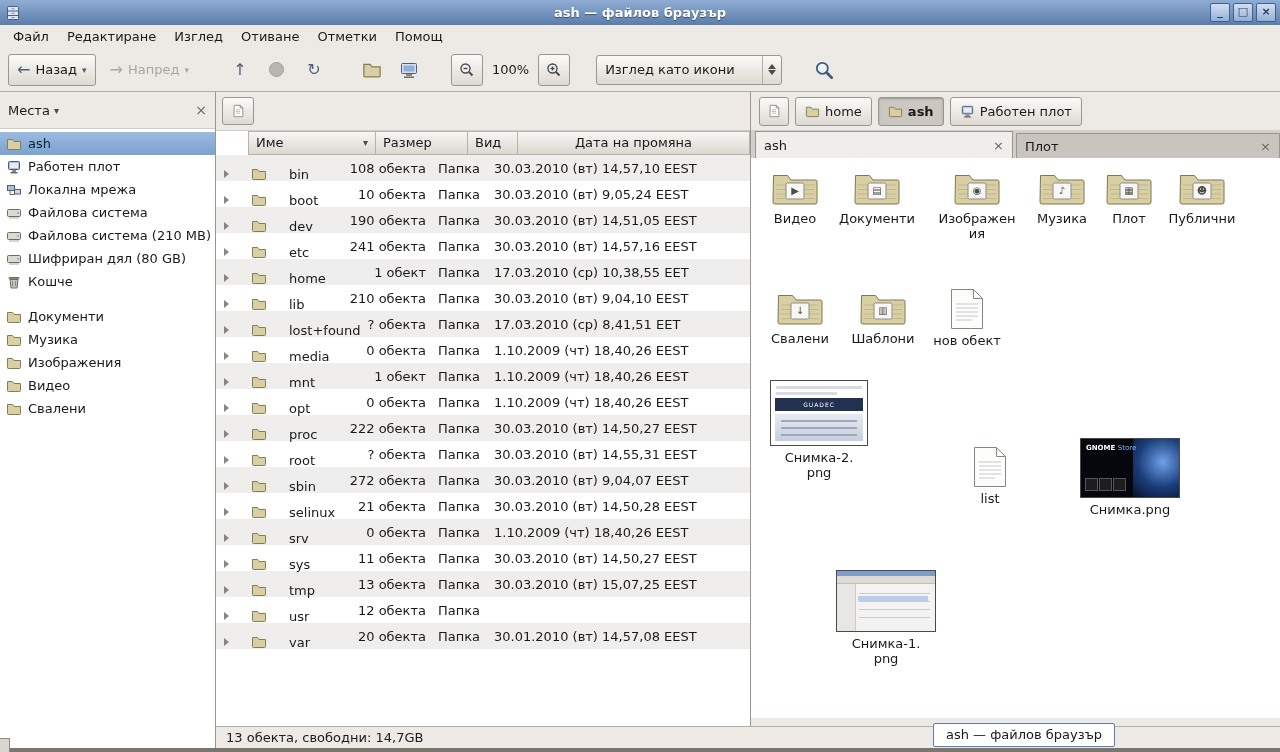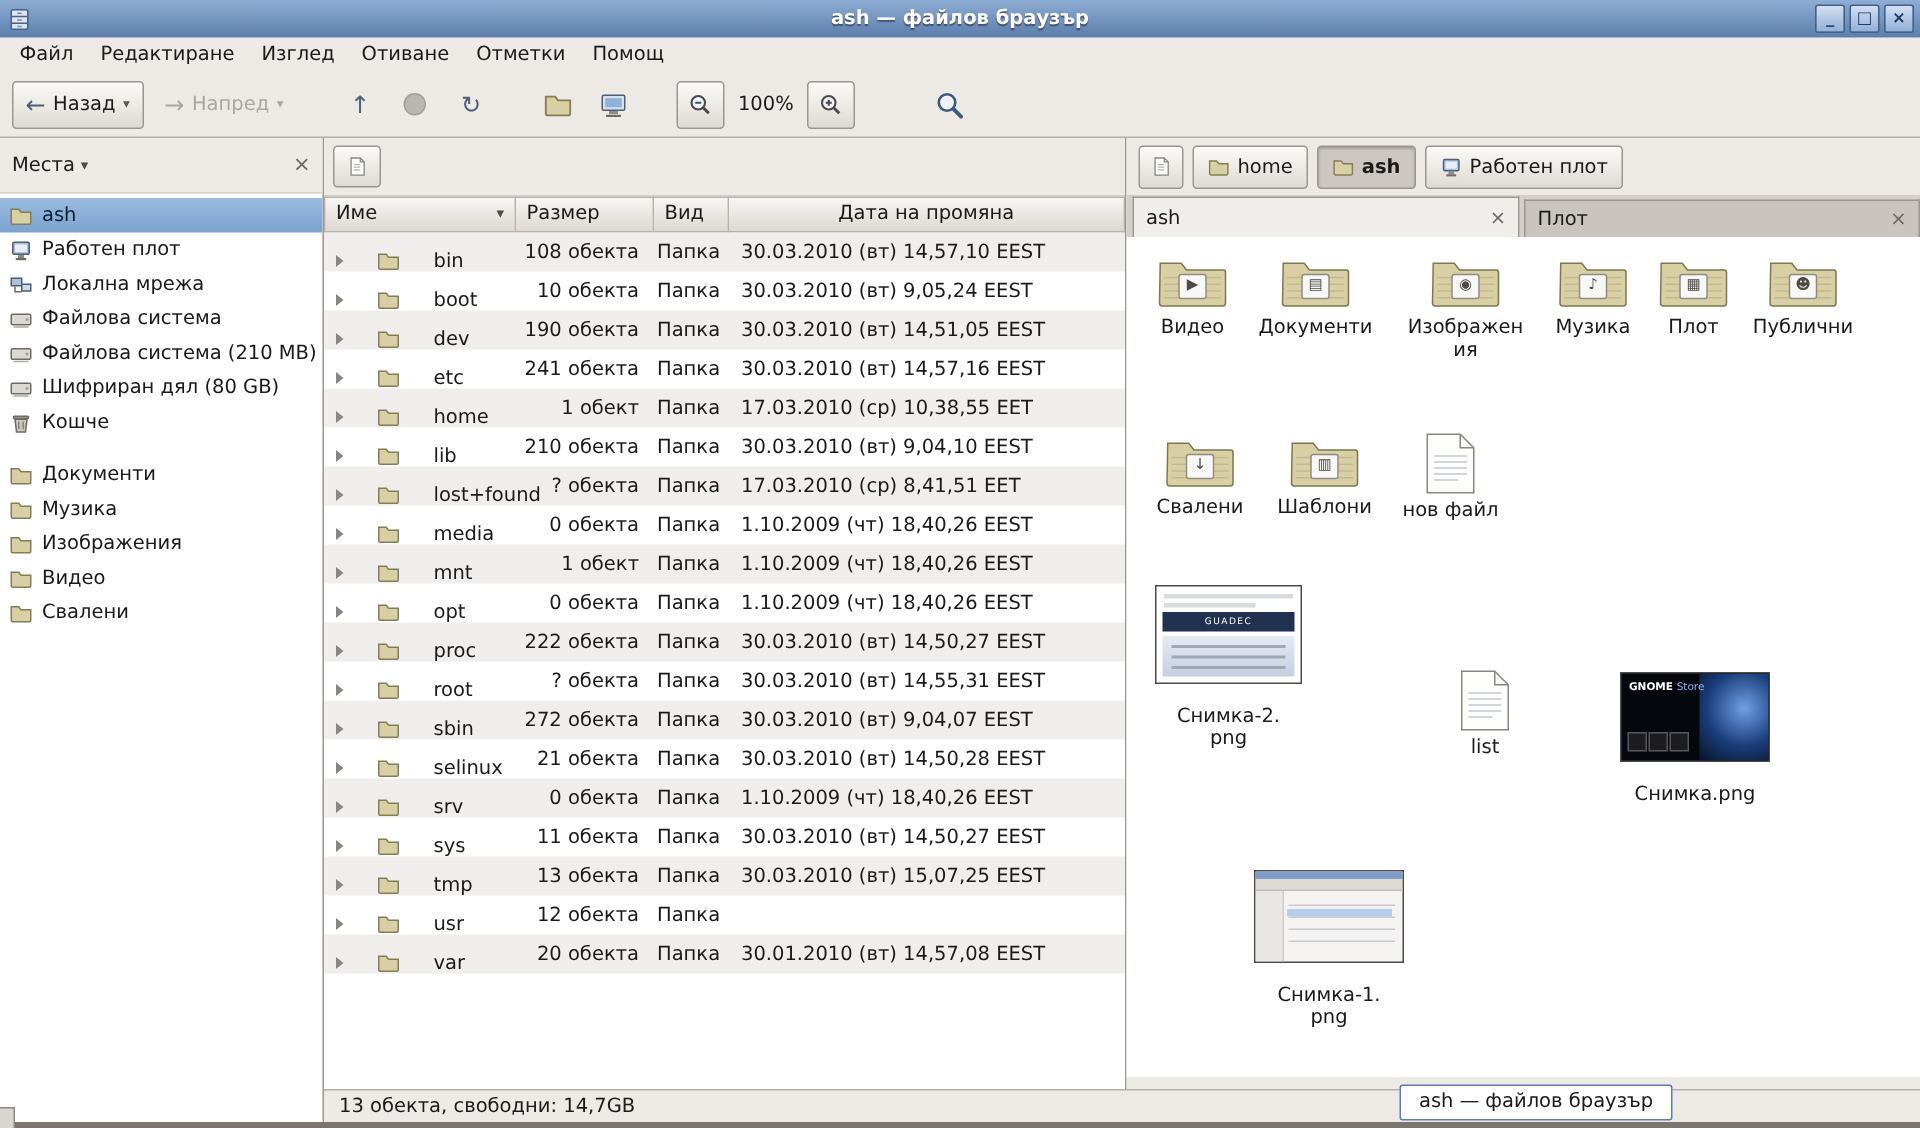--- a/index.html
+++ b/index.html
@@ -60,21 +60,21 @@
   
   .left-pane{position:absolute;left:216px;top:92px;width:534px;bottom:26px;background:#fff;
     border-right:1px solid #9a968f;display:flex;flex-direction:column;overflow:hidden;}
   .pane-top{height:38px;background:#edeae5;border-bottom:1px solid #d2cfc9;
     display:flex;align-items:center;padding-left:6px;flex:none;}
   .pane-top .mini-btn{width:30px;height:26px;border:1px solid #9a968f;border-radius:3px;
     background:linear-gradient(#fbfaf8,#dedad3);display:flex;align-items:center;justify-content:center;}
   .tree-header{display:flex;flex:none;height:24px;}
   .th{background:linear-gradient(#f7f6f4,#dcd8d1);border:1px solid #b7b3ac;border-left:none;
     line-height:22px;padding:0 7px;display:flex;align-items:center;box-sizing:border-box;}
-  .th:first-child{border-left:1px solid #b7b3ac;}
+  .th:first-child{border-left:1px solid #b7b3ac;margin-left:32px;}
   .th .sort{margin-left:auto;font-size:10px;color:#4e4a44;}
   .c-name{width:128px;}.c-size{width:92px;}.c-type{width:50px;}.c-date{flex:1;justify-content:center;}
   .tree-body{flex:1;overflow:hidden;}
   .tr{display:flex;height:26px;align-items:center;}
   .tr:nth-child(odd){background:#efeeec;}
   .td{box-sizing:border-box;}
   .td.c-name{display:flex;align-items:center;gap:22px;padding-left:8px;margin-top:12px;}
   .td.c-size{text-align:right;padding-right:10px;}
   .td.c-type{padding-left:2px;}
   .td.c-date{padding-left:8px;}
@@ -100,21 +100,21 @@
   .tab.t-ash{width:258px;}
   .tab.t-plot{flex:1;margin-right:0;}
   .icon-canvas{position:absolute;left:0;right:0;top:66px;bottom:8px;background:#fff;overflow:hidden;}
   .icon-item{position:absolute;text-align:center;}
   .icon-item .icon-label{margin-top:3px;white-space:pre-line;line-height:15px;}
   .big-icon{width:48px;height:40px;margin:0 auto;position:relative;}
   .emblem{position:absolute;left:50%;top:58%;transform:translate(-50%,-50%);
     width:17px;height:15px;background:#f7f7f5;border:1px solid #8f8b84;border-radius:2px;
     font-size:10px;line-height:14px;text-align:center;color:#4e4a44;}
   .bigpage{width:34px;height:42px;margin:0 auto;}
-  .thumb{margin:14px auto;position:relative;background:#fff;border:1px solid #4a4a4a;overflow:hidden;}
+  .thumb{margin:4px auto;position:relative;background:#fff;border:1px solid #4a4a4a;overflow:hidden;}
   .thumb.web{width:96px;height:64px;}
   .tw-line{position:absolute;left:5px;right:5px;height:3px;background:#d8dbe0;}
   .tw-band{position:absolute;left:4px;right:4px;top:17px;height:13px;background:#233150;
     color:#fff;font-size:6px;line-height:13px;text-align:center;letter-spacing:1px;}
   .tw-body{position:absolute;left:4px;right:4px;top:33px;bottom:4px;
     background:linear-gradient(#e7eaf1,#c6cfdf);}
   .tw-body i{position:absolute;left:6px;right:6px;height:2px;background:#9fa8ba;}
   .thumb.dark{width:98px;height:58px;background:#05070c;}
   .td-swirl{position:absolute;right:0;top:0;width:46px;height:100%;
     background:radial-gradient(circle at 65% 40%, #6fa0e8, #1a3d7a 55%, #081327);}
@@ -274,20 +274,27 @@
   </div>
   <span class="zoom-label">100%</span>
   <div class="tbtn square">
     <span>
         <svg width="18" height="18">
           <use href="#sym-zoom-in"></use>
         </svg>
       </span>
   </div>
   <div class="tb-sep"></div>
+  <div class="combo">
+    <span class="combo-text">Изглед като икони</span>
+    <span class="combo-spin">
+      <span class="tri-up"></span>
+      <span class="tri-down"></span>
+    </span>
+  </div>
   <div class="tb-sep"></div>
   <div class="tbtn flat square">
     <span>
         <svg width="22" height="22">
           <use href="#sym-search"></use>
         </svg>
       </span>
   </div>
 </div>
 
@@ -789,21 +796,21 @@
               <use href="#sym-bigfolder"></use>
             </svg></span><span class="emblem">▥</span></div>
         <div class="icon-label">Шаблони</div>
       </div>
       <div class="icon-item" style="left: 174px; top: 130px; width: 84px;">
         <div class="bigpage">
           <svg width="34" height="42" viewBox="0 0 34 42">
             <use href="#sym-bigpage"></use>
           </svg>
         </div>
-        <div class="icon-label">нов файл</div>
+        <div class="icon-label">нов обект</div>
       </div>
       <div class="icon-item" style="left: 12px; top: 218px; width: 112px;">
         <div class="thumb web">
           <div class="tw-line" style="top: 5px;"></div>
           <div class="tw-line" style="top: 11px; right: 30px;"></div>
           <div class="tw-band">GUADEC</div>
           <div class="tw-body">
             <i style="top:6px"></i>
             <i style="top:13px"></i>
             <i style="top:20px"></i>

